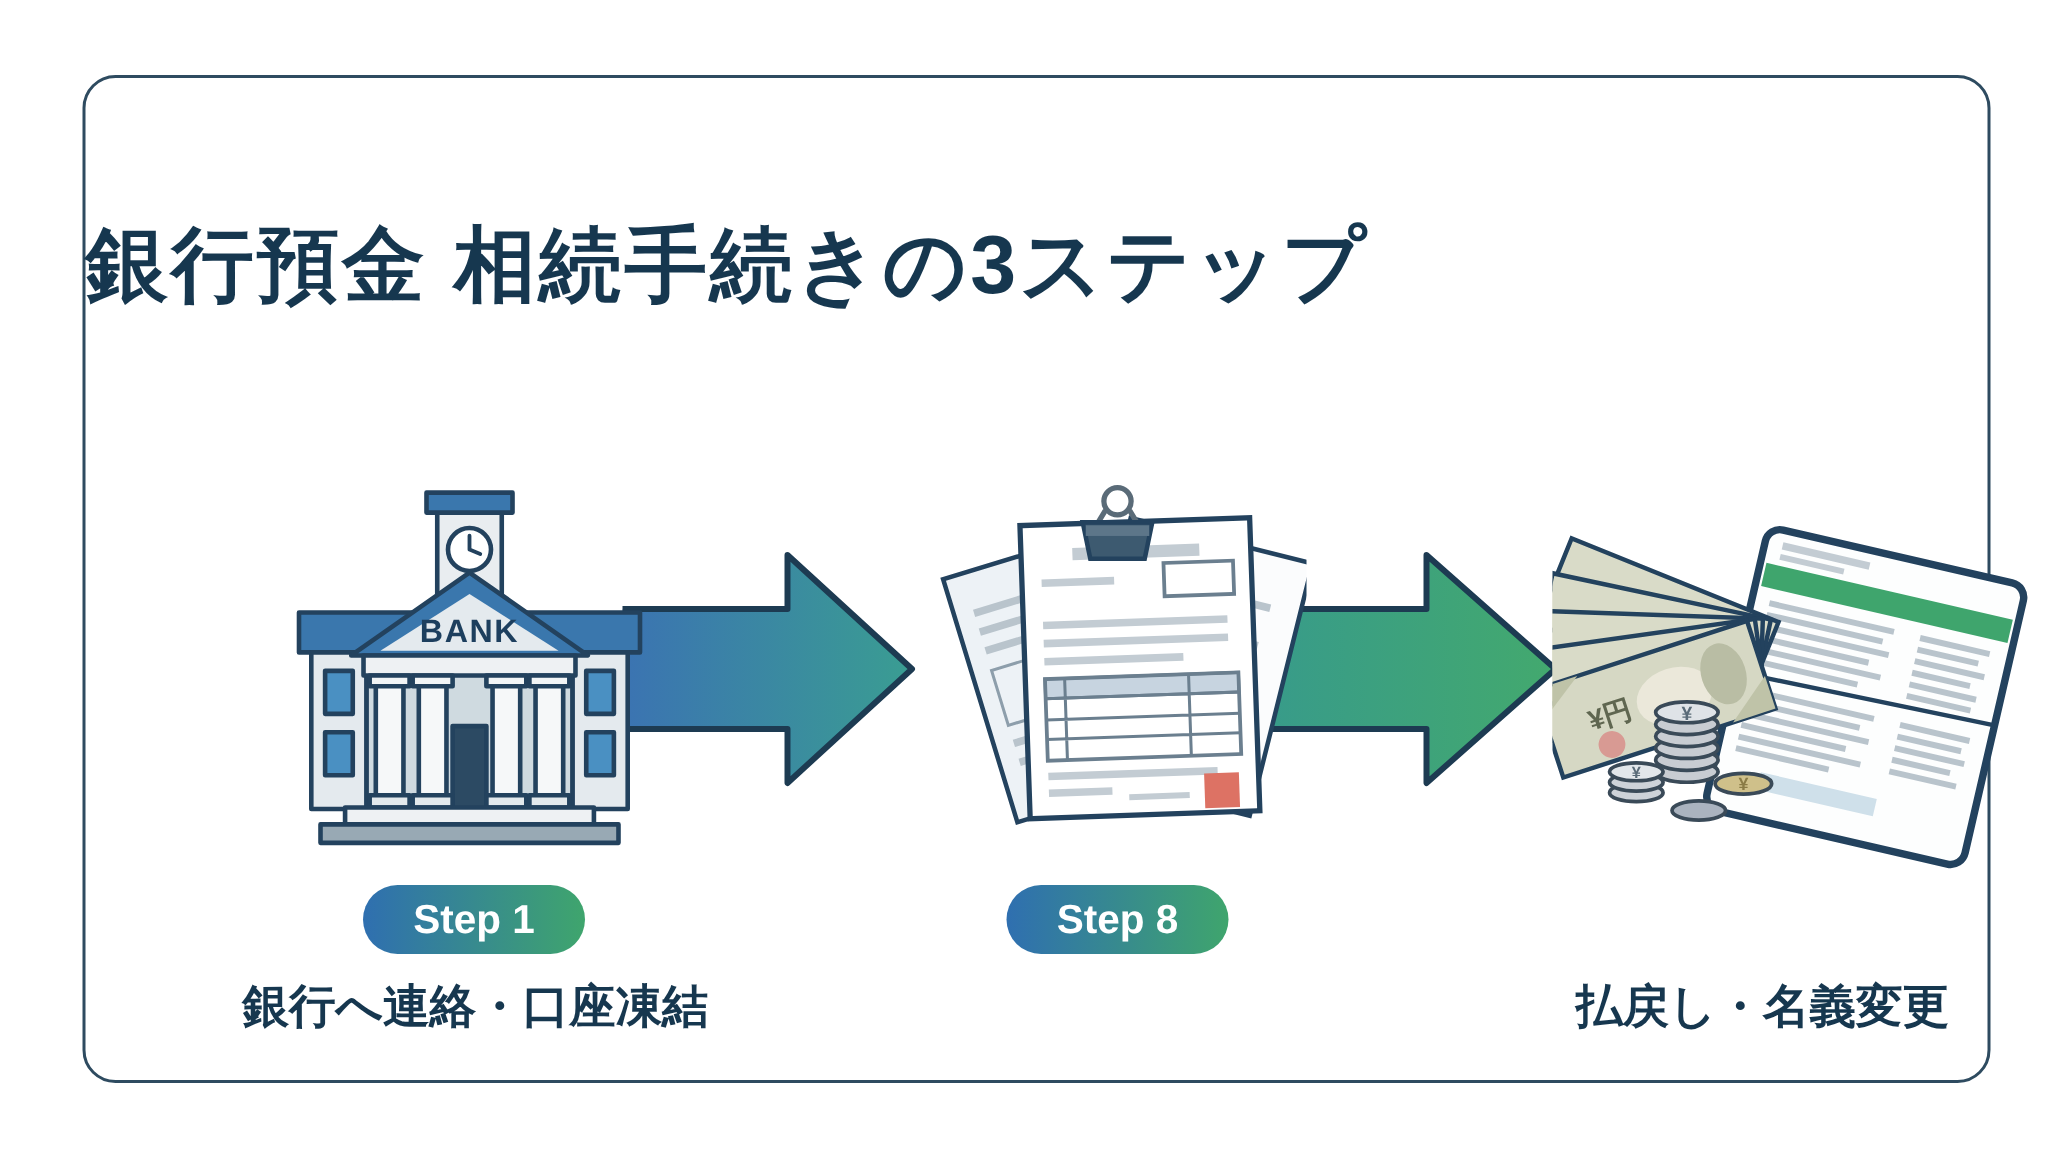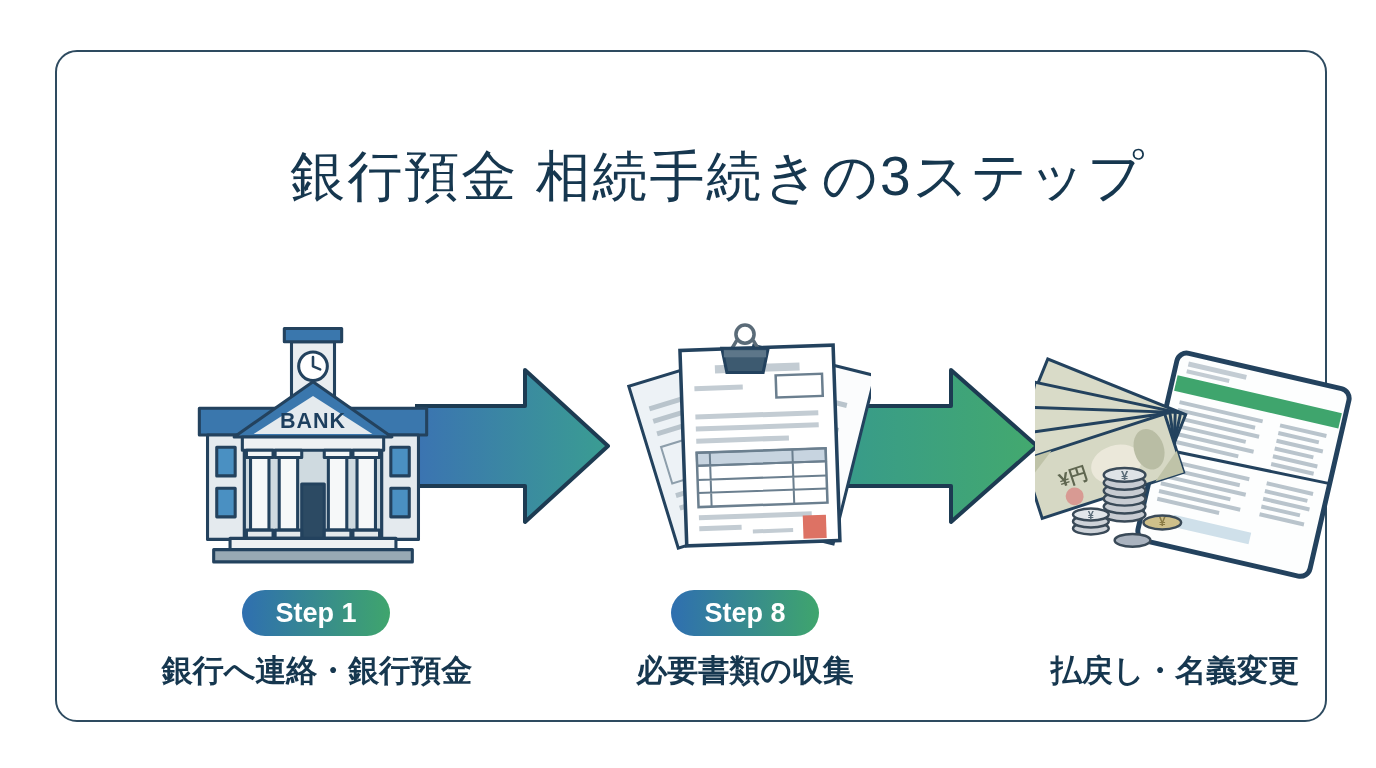--- a/index.html
+++ b/index.html
@@ -1,21 +1,21 @@
 <!DOCTYPE html>
 <html><head>
 <meta charset="utf-8">
 <style>
   html,body{margin:0;padding:0;background:#ffffff;}
   body{font-family:"Liberation Sans","DejaVu Sans",sans-serif;}
   .page{position:relative;width:1376px;height:768px;background:#ffffff;overflow:hidden;}
   .card{position:absolute;left:55px;top:50px;width:1268px;height:668px;
         border:2px solid #2e4b60;border-radius:22px;background:#ffffff;}
-  .title{position:absolute;top:88px;left:0;width:100%;text-align:center;
-         font-size:55px;font-weight:400;color:#16374f;letter-spacing:2px;padding-left:27px;}
+  .title{position:absolute;top:88px;left:0;width:100%;text-align:left;
+         font-size:55px;font-weight:700;color:#16374f;letter-spacing:2px;}
   .illo{position:absolute;z-index:2;}
   .arrow{position:absolute;z-index:1;}
   .badge{position:absolute;top:538px;width:148px;height:46px;border-radius:23px;
          background:linear-gradient(90deg,#2f6fb0 0%,#3fa56d 100%);
          display:flex;align-items:center;justify-content:center;
          color:#ffffff;font-size:27px;font-weight:700;z-index:3;}
   .step-label{position:absolute;top:598px;transform:translateX(-50%);
          font-size:31px;font-weight:700;color:#16374f;white-space:nowrap;z-index:3;}
   .b1{left:185px;} .b2{left:614px;} .b3{left:1045px;}
   .l1{left:260px;} .l2{left:688px;} .l3{left:1118px;}
@@ -244,18 +244,17 @@
           <ellipse cx="128" cy="180" rx="19" ry="7" fill="#cfc08a"></ellipse>
           <text x="128" y="184" text-anchor="middle" font-size="12" font-weight="bold" fill="#8a7b45" stroke="none">¥</text>
         </g>
         <ellipse cx="98" cy="198" rx="18" ry="6.5" fill="#aab3bf"></ellipse>
       </g>
     </svg>
 
     <div class="badge b1">Step 1</div>
     <div class="badge b2">Step 8</div>
 
-    <div class="step-label l1">銀行へ連絡・銀行預金</div>
-    <div class="step-label l2">必要書類の収集</div>
+    <div class="step-label l1">銀行へ連絡・口座凍結</div>
     <div class="step-label l3">払戻し・名義変更</div>
 
   </div>
 </div>
 
 </body></html>

